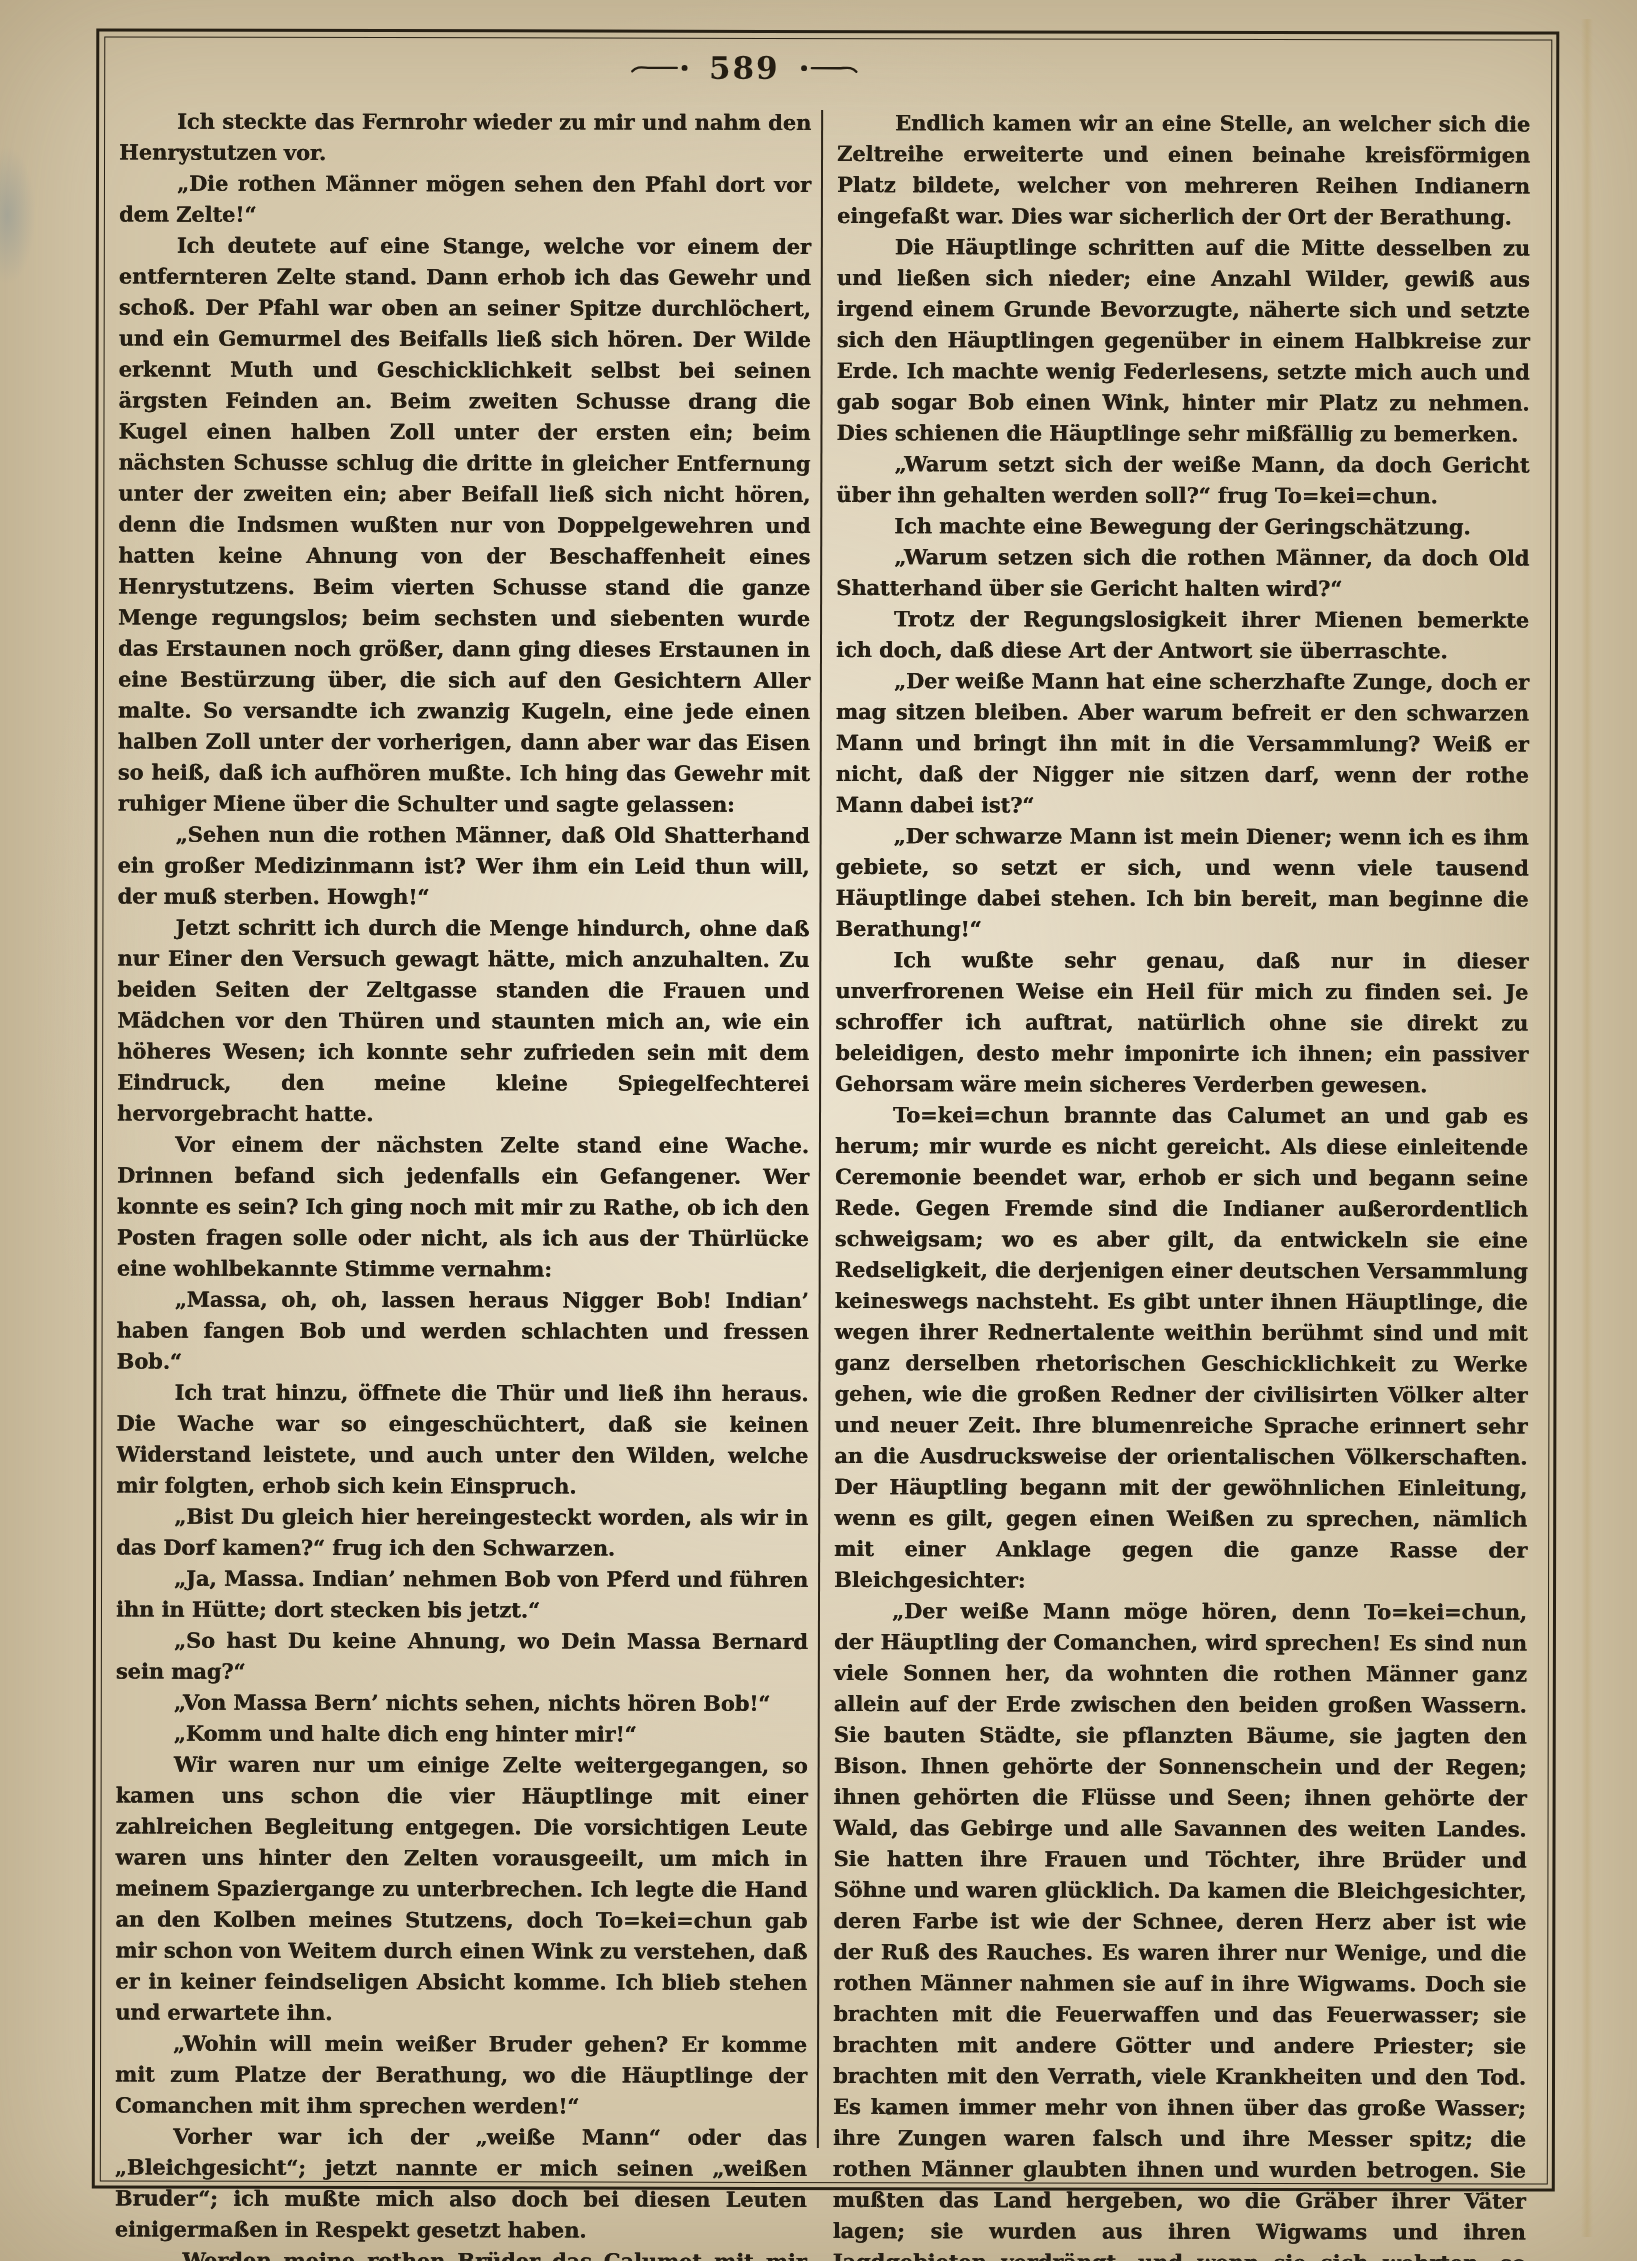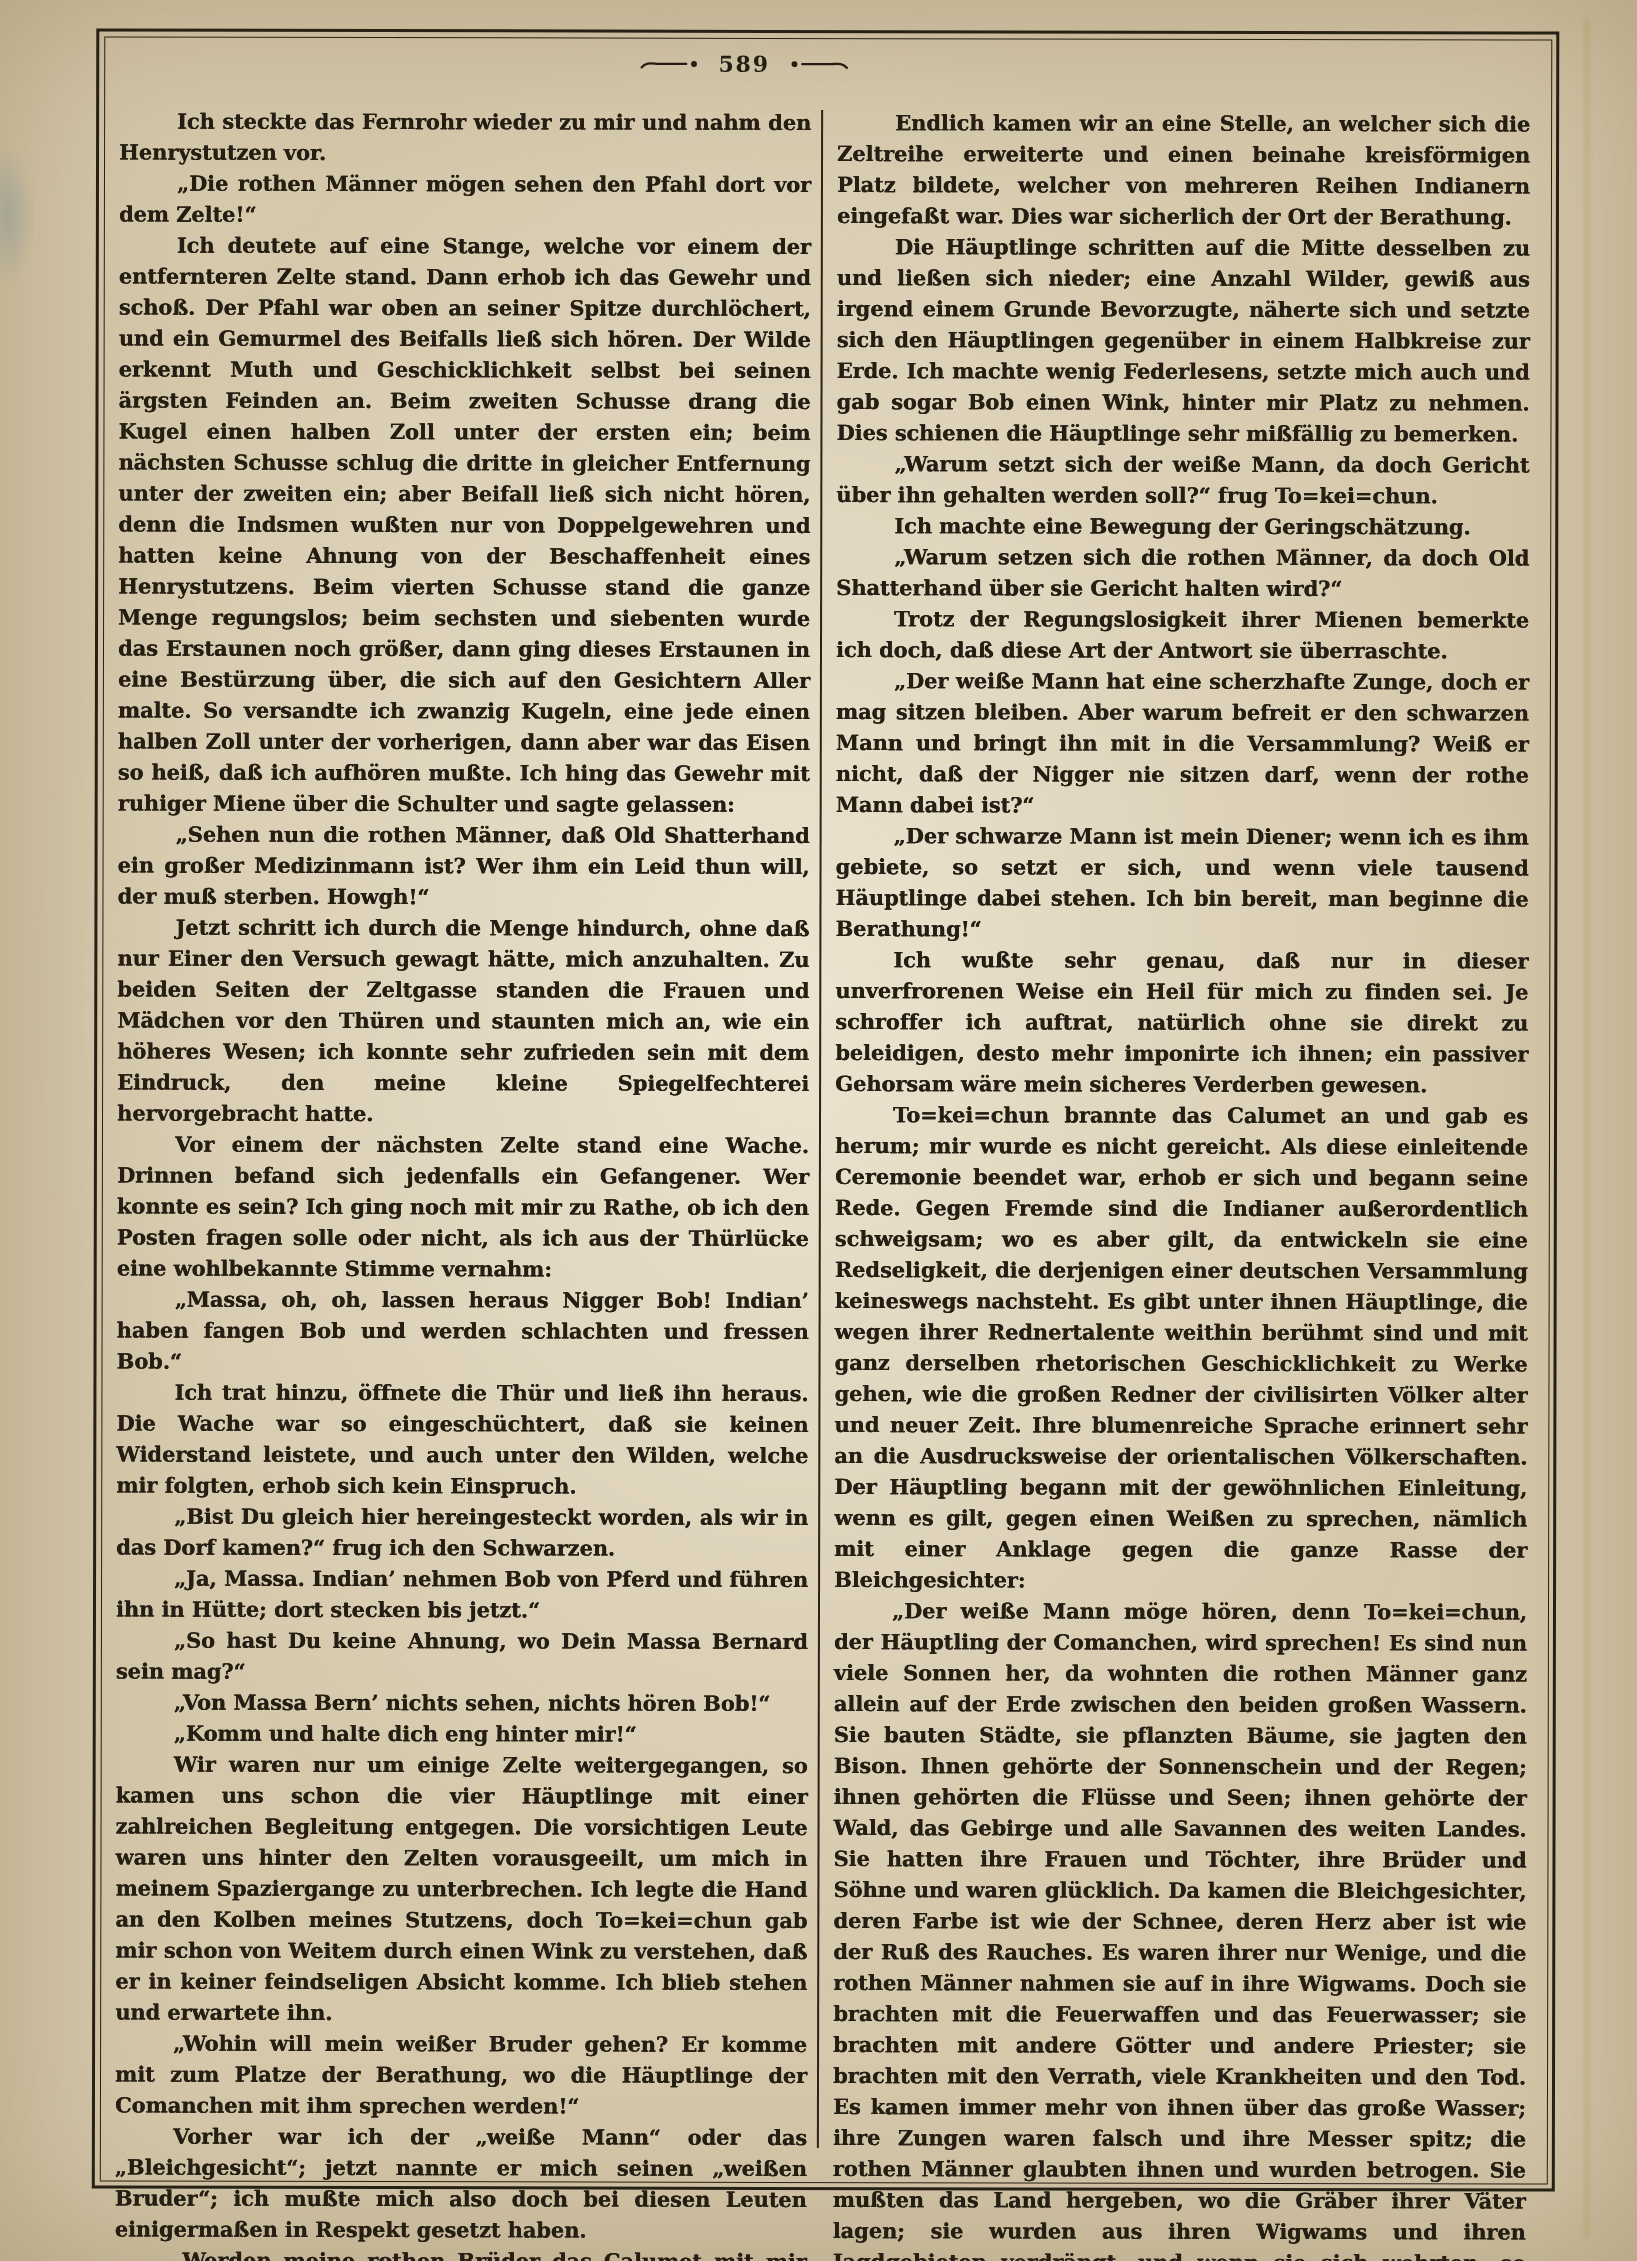--- a/index.html
+++ b/index.html
@@ -88,21 +88,21 @@
     position: absolute;
     left: 742px;
     top: 53px;
     transform: translateX(-50%);
     display: flex;
     align-items: center;
     gap: 16.7px;
     color: #241d12;
   }
   .page-number {
-    font-size: 22px;
+    font-size: 31px;
     font-weight: 700;
     letter-spacing: 1.9px;
     line-height: 1;
   }
   .orn svg { display: block; }
 
   
   .column-divider {
     position: absolute;
     left: 819px;

